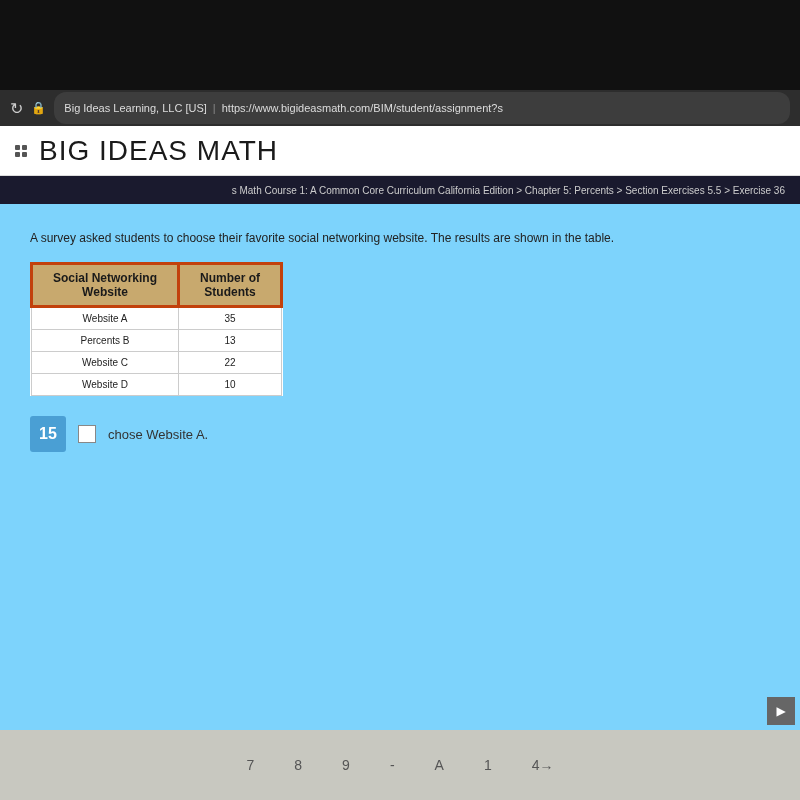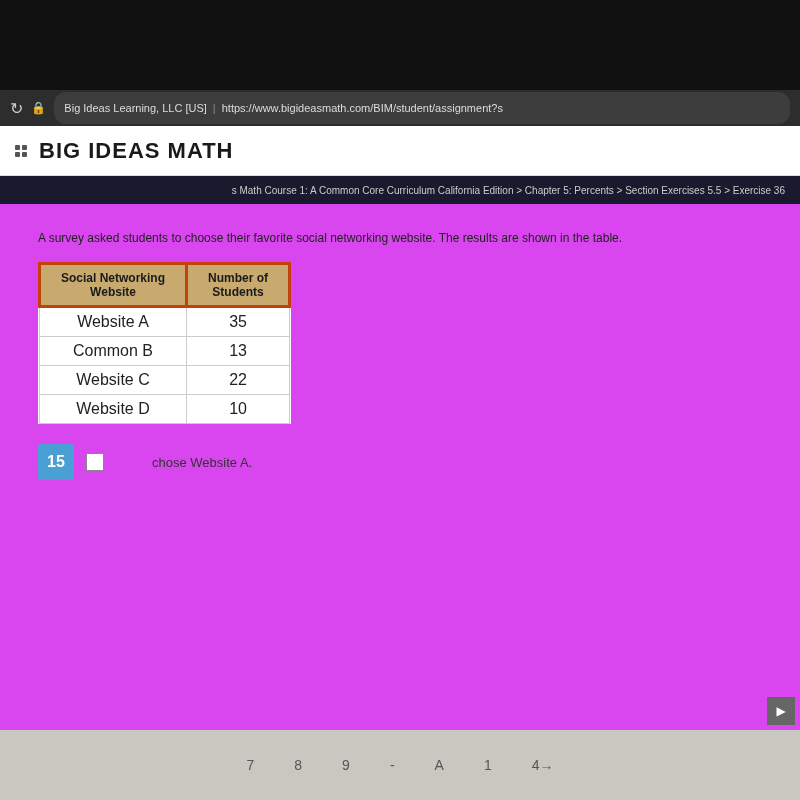--- a/index.html
+++ b/index.html
@@ -84,22 +84,22 @@
     }
 
     .logo-dot {
       width: 5px;
       height: 5px;
       background: #555;
       border-radius: 1px;
     }
 
     .app-title {
-      font-size: 22px;
-      font-weight: bold;
+      font-size: 28px;
+      font-weight: normal;
       color: #1a1a1a;
       letter-spacing: 1px;
     }
 
     
     .breadcrumb-bar {
       background: #1a1a2e;
       height: 28px;
       display: flex;
       align-items: center;
@@ -108,23 +108,23 @@
       justify-content: flex-end;
     }
 
     .breadcrumb-text {
       color: #ccc;
       font-size: 10px;
     }
 
     
     .main-content {
-      background: #d946ef;
+      background: #7dd3fc;
       flex: 1;
-      padding: 25px 30px 15px 38px;
+      padding: 25px 30px 15px 30px;
       overflow: hidden;
     }
 
     .problem-description {
       font-size: 12px;
       color: #222;
       margin-bottom: 15px;
       line-height: 1.5;
     }
 
@@ -139,21 +139,21 @@
       background: #c8a96e;
       color: #1a1a1a;
       font-size: 12px;
       font-weight: bold;
       padding: 6px 20px;
       border: 3px solid #c2410c;
       text-align: center;
     }
 
     .data-table td {
-      font-size: 16px;
+      font-size: 10px;
       color: #222;
       padding: 5px 20px;
       border: 1px solid #ccc;
       text-align: center;
     }
 
     .data-table td:first-child {
       text-align: center;
     }
 
@@ -189,21 +189,20 @@
       width: 18px;
       height: 18px;
       border: 1px solid #888;
       background: #fff;
       flex-shrink: 0;
     }
 
     .answer-label {
       font-size: 13px;
       color: #333;
-      margin-left: 36px;
     }
 
     
     .bottom-section {
       background: #c8c8c0;
       height: 70px;
       display: flex;
       align-items: center;
       justify-content: center;
       gap: 40px;
@@ -274,21 +273,21 @@
           <th>Social Networking<br>Website</th>
           <th>Number of<br>Students</th>
         </tr>
       </thead>
       <tbody id="table-body">
       <tr>
             <td>Website A</td>
             <td>35</td>
           </tr>
           <tr>
-            <td>Common B</td>
+            <td>Percents B</td>
             <td>13</td>
           </tr>
           <tr>
             <td>Website C</td>
             <td>22</td>
           </tr>
           <tr>
             <td>Website D</td>
             <td>10</td>
           </tr>

